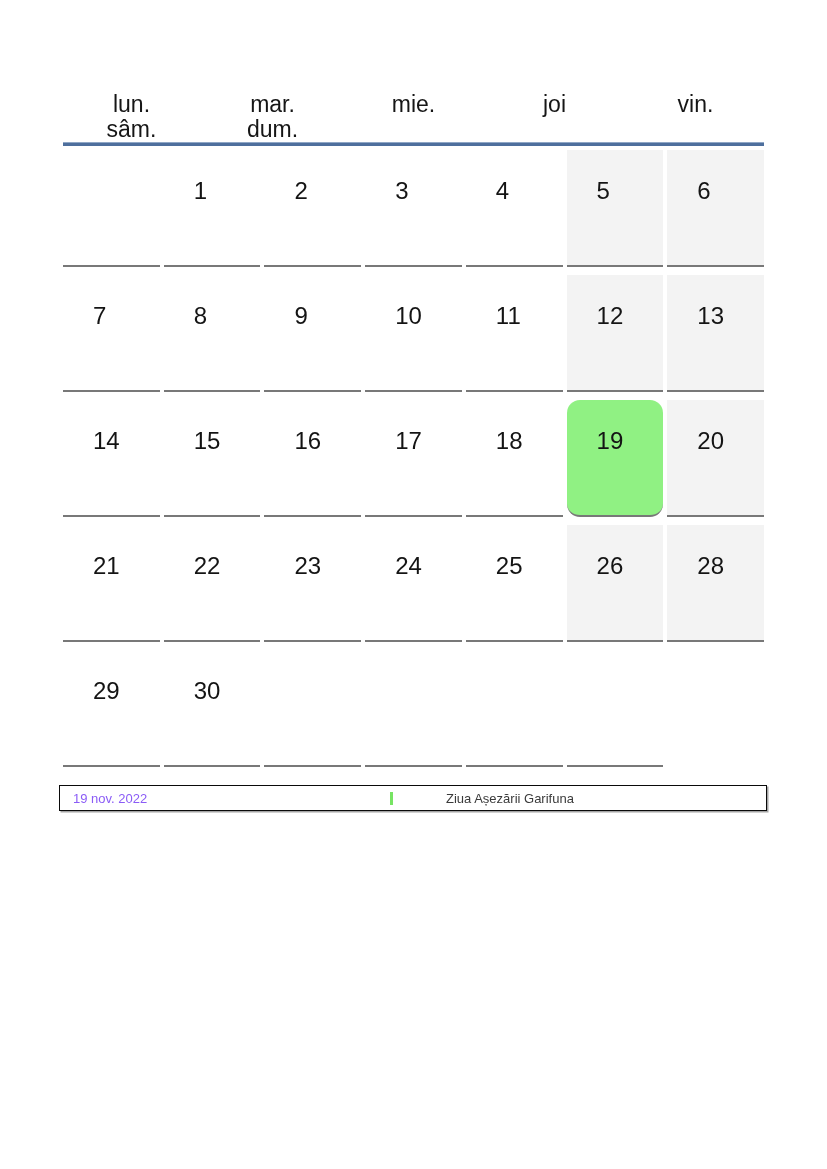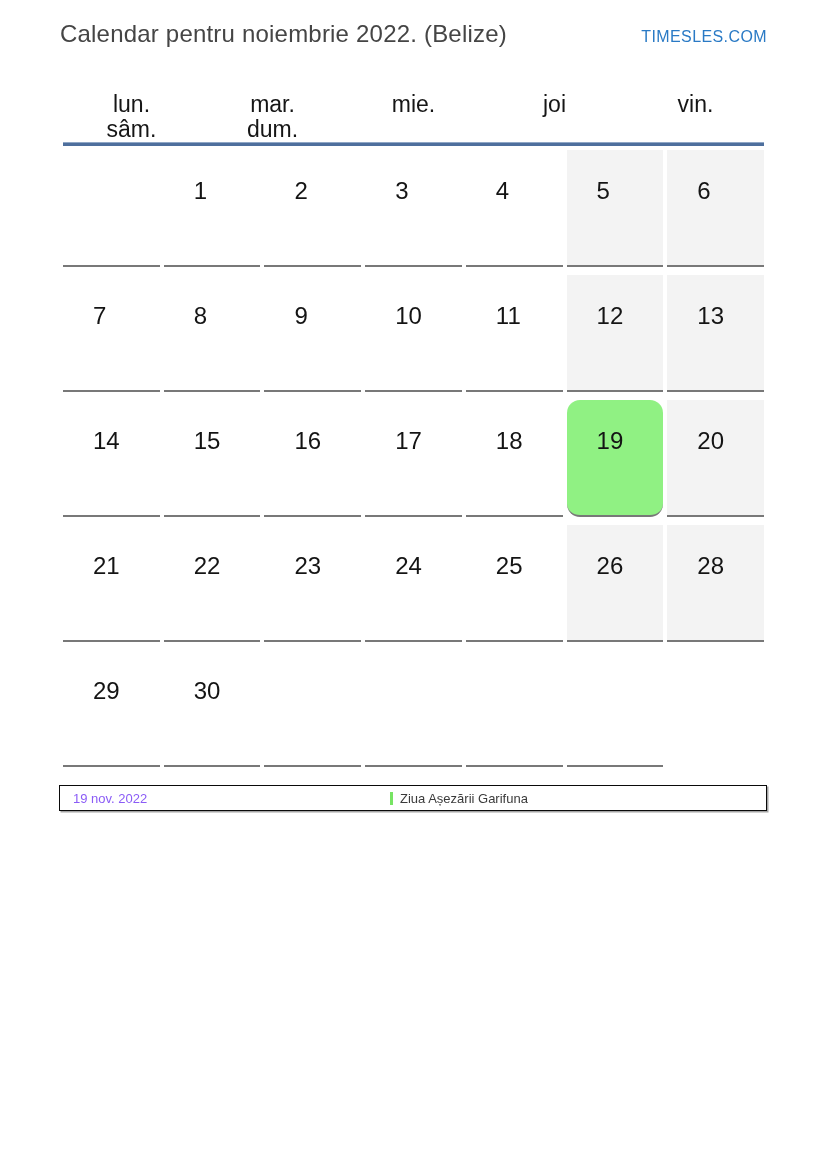--- a/index.html
+++ b/index.html
@@ -61,37 +61,33 @@
     border:1.5px solid #0a0a0a;
     box-shadow:1.5px 1.5px 0 rgba(90,90,90,0.55);
     background:#fff;
     display:flex;align-items:center;
   }
   .legend-date{
     font-size:13px;color:#8b5cf6;margin-left:13px;white-space:nowrap;
   }
   .legend-event{
     position:absolute;left:330px;top:0;bottom:0;
-    display:flex;align-items:center;
+    display:flex;align-items:center;gap:46px;
   }
   .legend-marker{
     display:inline-block;width:3px;height:13px;
     background:var(--legend-marker);margin-right:7px;
   }
   .legend-label{font-size:13px;color:#3a3a3a;white-space:nowrap;}
 </style>
 </head>
 <body>
 
 <div class="page">
 
-  <div class="title-bar">
-    <div class="page-title">Calendar pentru noiembrie 2022. (Belize)</div>
-    <a class="site-link" href="#">TIMESLES.COM</a>
-  </div>
 
   <div class="weekday-row">
     <div class="weekday">lun.</div>
     <div class="weekday">mar.</div>
     <div class="weekday">mie.</div>
     <div class="weekday">joi</div>
     <div class="weekday">vin.</div>
     <div class="weekday">sâm.</div>
     <div class="weekday">dum.</div>
   </div>

